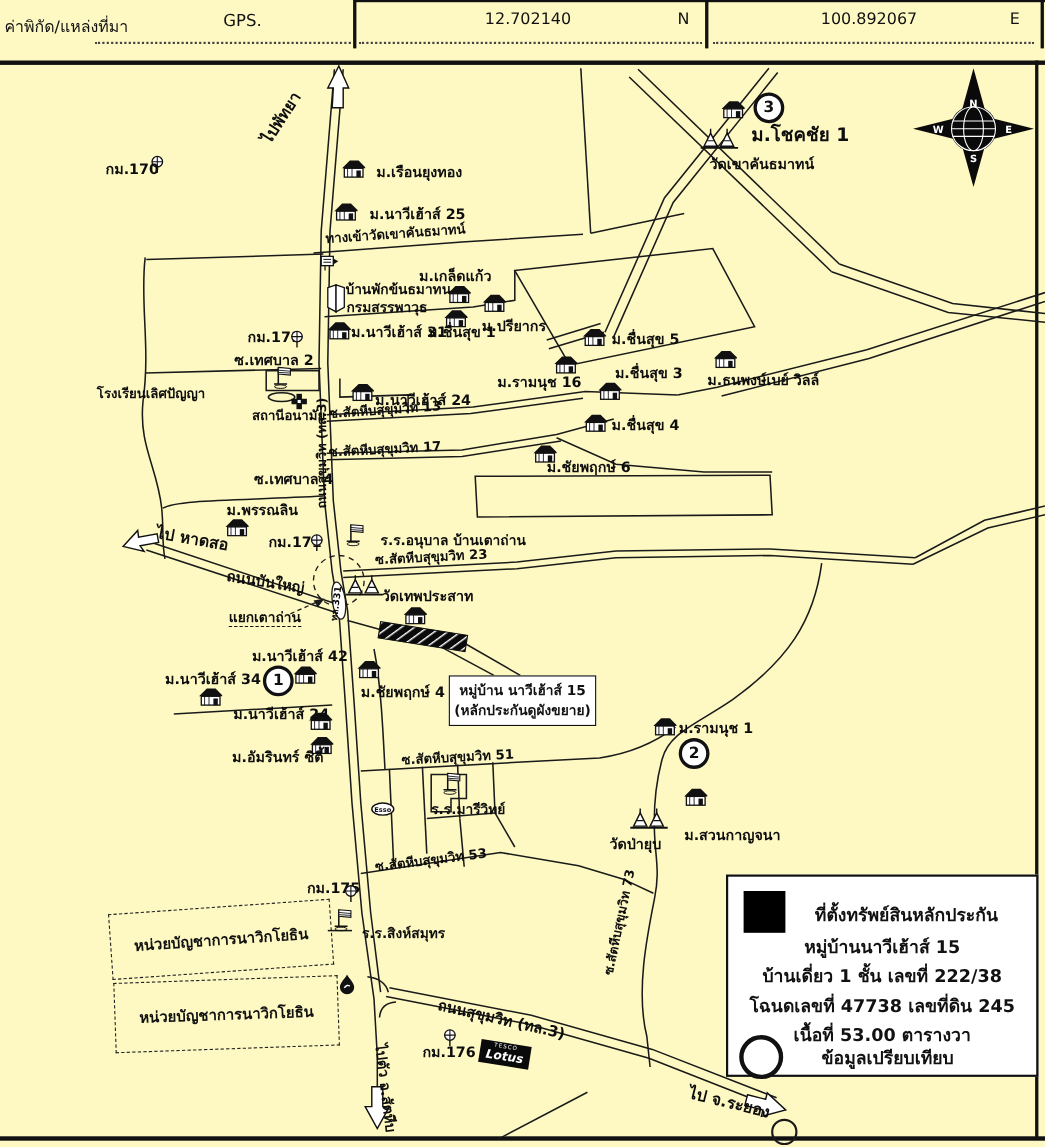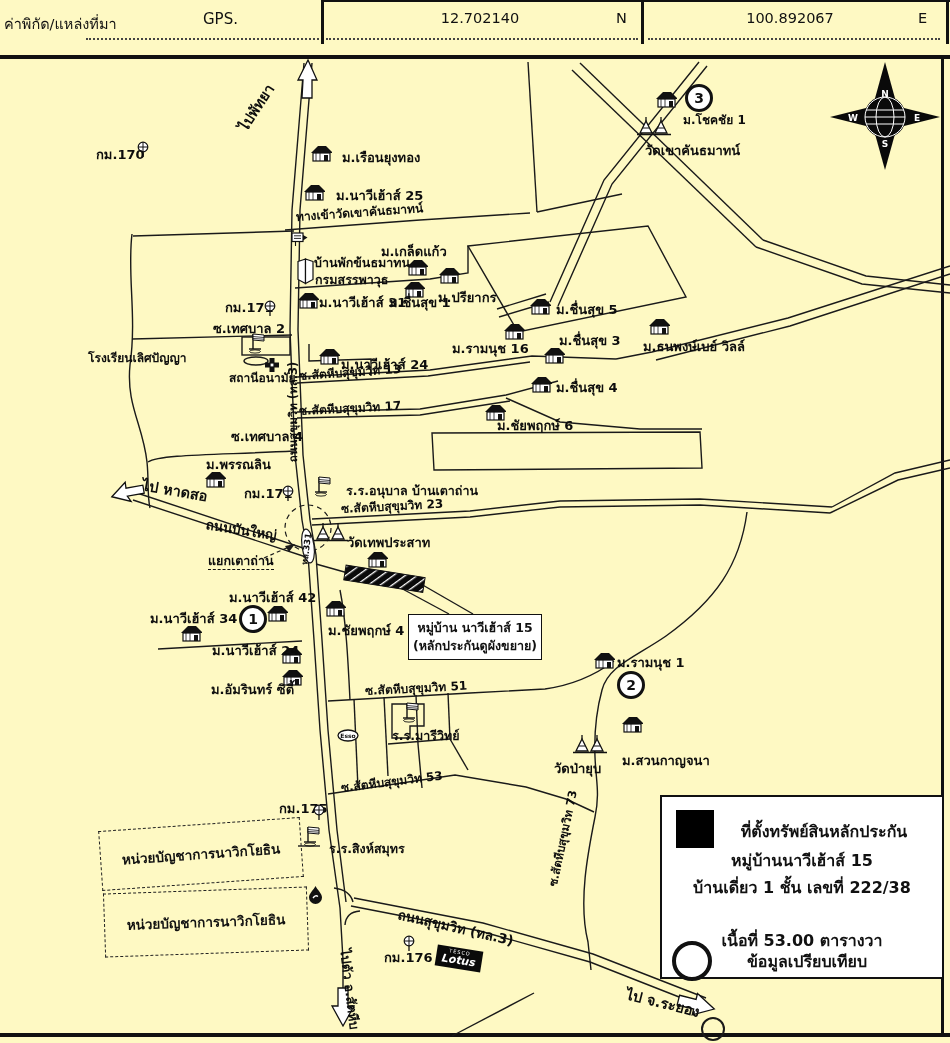--- a/index.html
+++ b/index.html
@@ -193,21 +193,21 @@
         </svg></div>
       <div class="poi-label" style="left: 336px; top: 189px; font-size: 13px;">ม.นาวีเฮ้าส์ 25</div>
       <div class="poi-label" style="left: 296px; top: 211px; font-size: 12px; transform: rotate(-4deg);">ทางเข้าวัดเขาคันธมาทน์</div>
       <div class="poi-icon" style="left: 655px; top: 90px;"><svg width="23" height="18" viewBox="0 0 23 18">
           <polygon points="1,9 8,2 16,2 22,8 22,9 14,9" fill="#111"></polygon>
           <rect x="3" y="9" width="17" height="8" fill="#fff" stroke="#111" stroke-width="1.2"></rect>
           <rect x="14" y="11" width="4" height="6" fill="#111"></rect>
           <line x1="6" y1="9" x2="6" y2="17" stroke="#111" stroke-width="0.8"></line>
           <line x1="10" y1="9" x2="10" y2="17" stroke="#111" stroke-width="0.8"></line>
         </svg></div>
-      <div class="poi-label" style="left: 683px; top: 114px; font-size: 12px; text-align: center;">ม.โชคชัย 1</div>
+      <div class="poi-label" style="left: 683px; top: 114px; font-size: 17px; text-align: center;">ม.โชคชัย 1</div>
       <div class="num-circle" style="left: 685px; top: 84px;">3</div>
       <div class="poi-icon" style="left: 636px; top: 116px;"><svg width="36" height="22" viewBox="0 0 36 22">
           <polygon points="4,17 10,5 16,17" fill="#fff" stroke="#111" stroke-width="1.3"></polygon>
           <line x1="10" y1="5" x2="10" y2="1" stroke="#111" stroke-width="1.3"></line>
           <line x1="7" y1="12" x2="13" y2="12" stroke="#111" stroke-width="1"></line>
           <polygon points="19,17 25,5 31,17" fill="#fff" stroke="#111" stroke-width="1.3"></polygon>
           <line x1="25" y1="5" x2="25" y2="1" stroke="#111" stroke-width="1.3"></line>
           <line x1="22" y1="12" x2="28" y2="12" stroke="#111" stroke-width="1"></line>
           <line x1="1" y1="18.5" x2="35" y2="18.5" stroke="#111" stroke-width="1.6"></line>
         </svg></div>
@@ -534,18 +534,19 @@
     <text x="27" y="61" font-size="9" font-weight="bold" fill="#fff" text-anchor="middle">W</text>
     <text x="91" y="61" font-size="9" font-weight="bold" fill="#fff" text-anchor="middle">E</text>
     <text x="59" y="87" font-size="9" font-weight="bold" fill="#fff" text-anchor="middle">S</text>
   </svg>
 
   <div id="legend">
     <div id="lg-square"></div>
     <div class="lg-line" id="lg-line1" style="top:22px;">ที่ตั้งทรัพย์สินหลักประกัน</div>
     <div class="lg-line" style="top:51px;">หมู่บ้านนาวีเฮ้าส์ 15</div>
     <div class="lg-line" style="top:78px;">บ้านเดี่ยว 1 ชั้น เลขที่ 222/38</div>
+    <div class="lg-line" style="top:105px;">โฉนดเลขที่ 47738 เลขที่ดิน 245</div>
     <div class="lg-line" style="top:131px;">เนื้อที่ 53.00 ตารางวา</div>
     <div id="lg-circle"></div>
     <div class="lg-line" style="top:152px;left:30px;width:230px;">ข้อมูลเปรียบเทียบ</div>
   </div>
 
 </div>
 
 </body></html>

